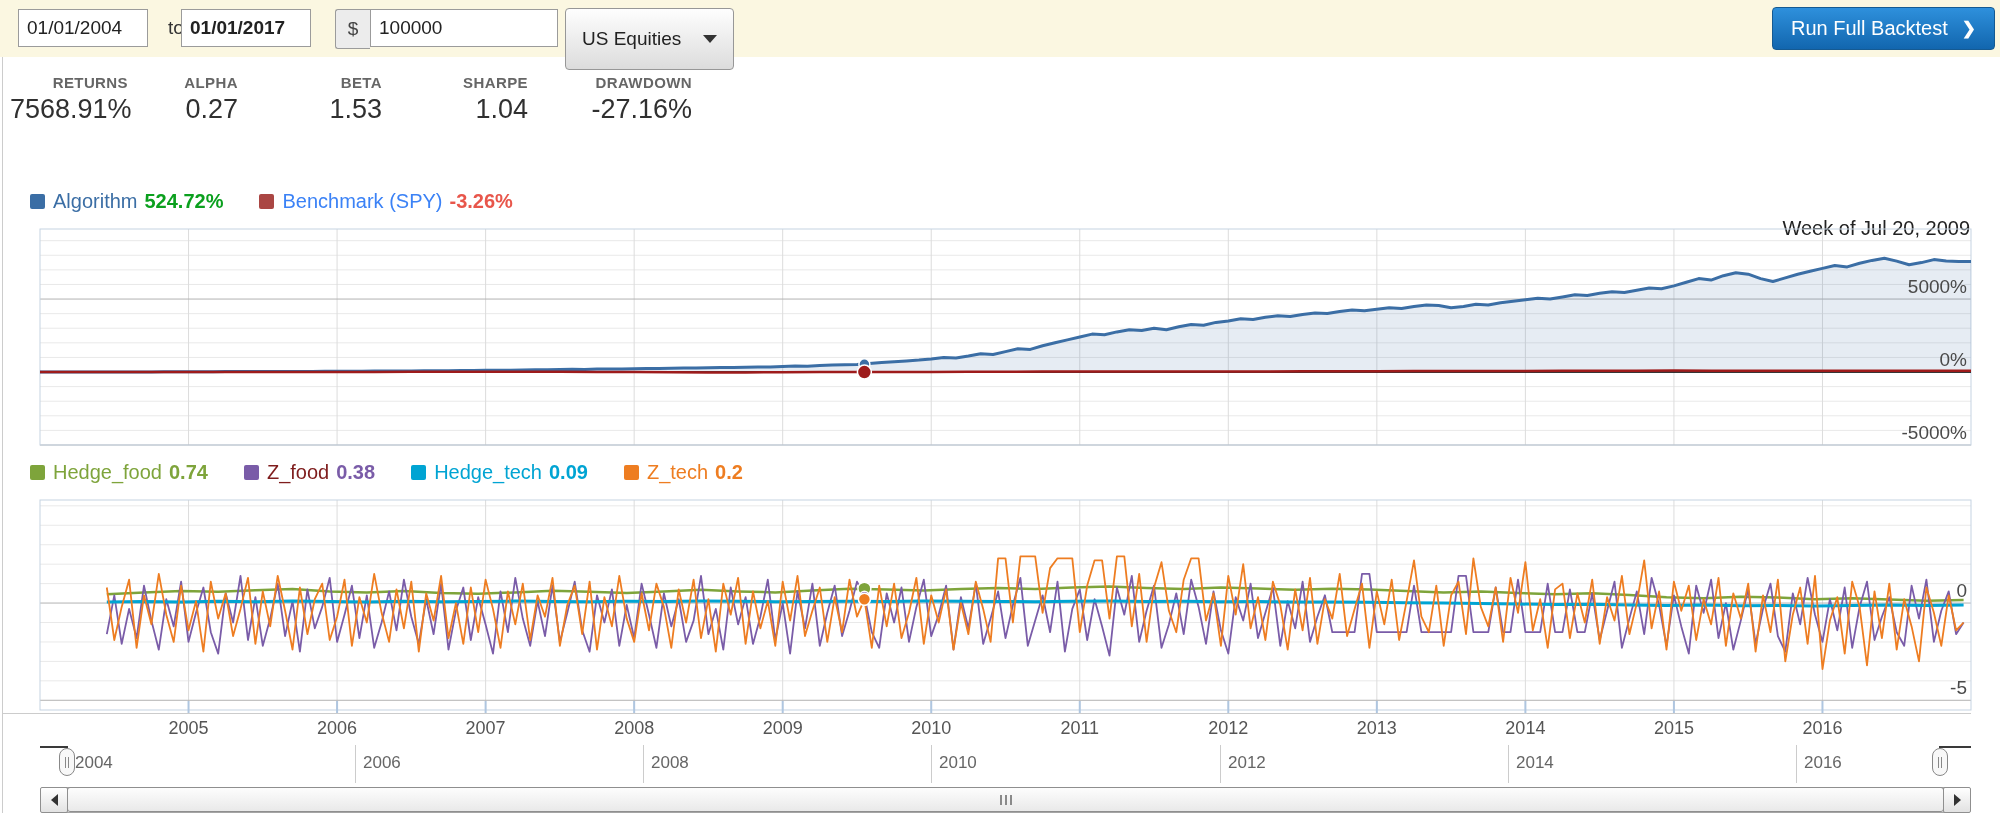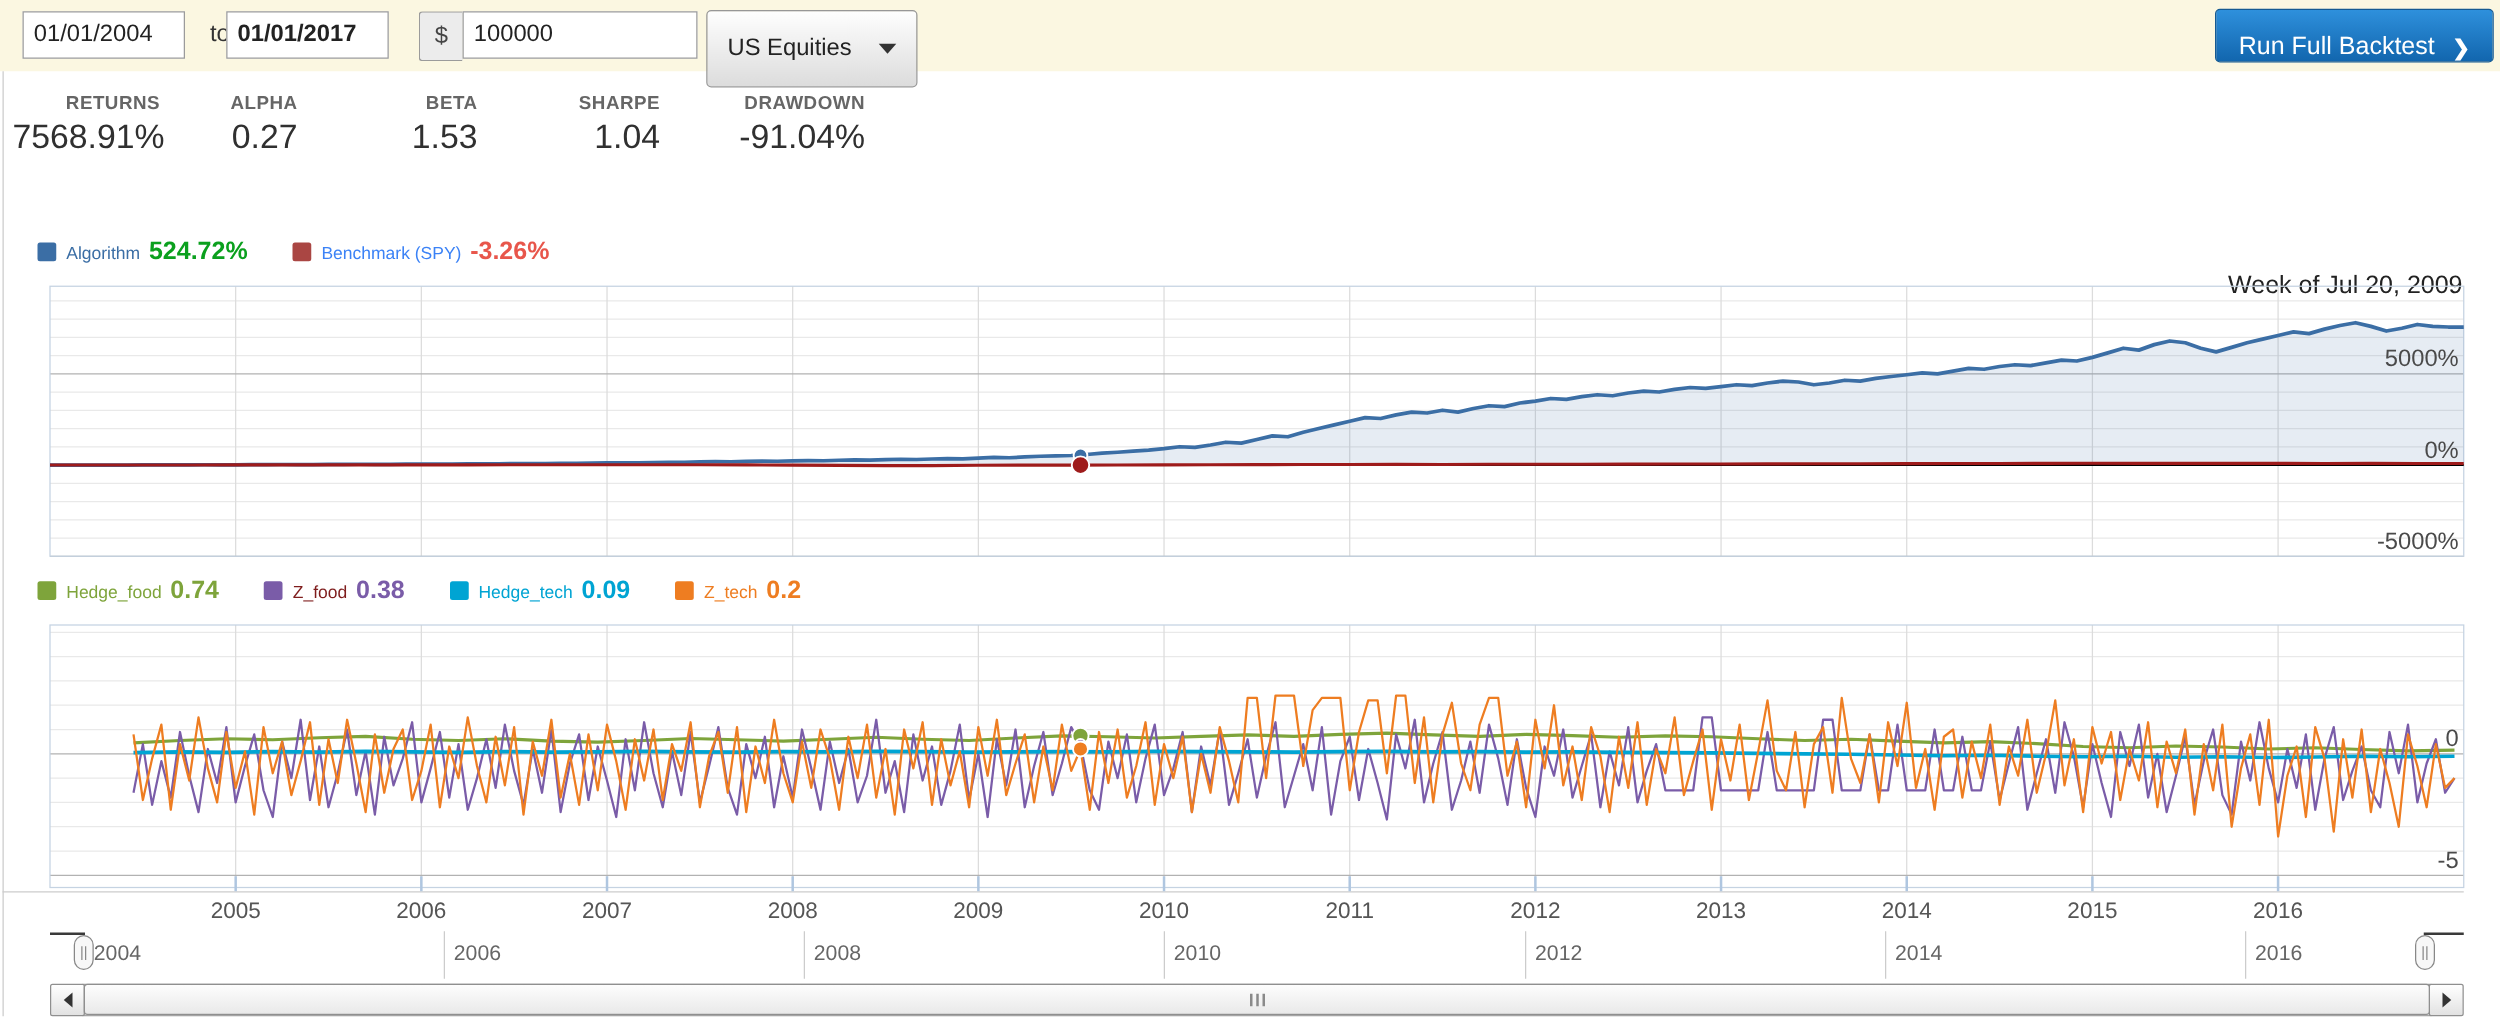--- a/index.html
+++ b/index.html
@@ -6,34 +6,34 @@
   body{width:2000px;height:819px;position:relative;font-family:"Liberation Sans",sans-serif;overflow:hidden;}
   .abs{position:absolute;}
 
   
   .topbar{left:0;top:0;width:2000px;height:57px;background:#FBF7E1;}
   .tb-input{position:absolute;top:9px;height:36px;border:1px solid #9b9b9b;background:#fff;font-family:"Liberation Sans",sans-serif;font-size:19px;color:#222;padding:0 8px;box-sizing:content-box;}
   .tb-to{position:absolute;top:17px;font-size:19px;color:#333;}
   .addon{position:absolute;top:9px;height:38px;width:34px;background:#ececec;border:1px solid #9b9b9b;border-right:none;display:flex;align-items:center;justify-content:center;font-size:19px;color:#444;border-radius:3px 0 0 3px;}
   .dropdown{position:absolute;top:8px;height:40px;display:flex;align-items:center;padding:10px 16px;background:linear-gradient(#fefefe,#dcdcdc);border:1px solid #979797;border-radius:4px;font-size:19px;color:#222;cursor:pointer;}
   .caret{width:0;height:0;border-left:7px solid transparent;border-right:7px solid transparent;border-top:8px solid #333;margin-left:22px;}
-  .runbtn{position:absolute;top:7px;right:5px;height:41px;display:flex;align-items:flex-end;padding:0 18px;background:linear-gradient(#2E90DC,#1266AE);border:1px solid #155A92;border-radius:4px;color:#fff;font-size:20px;cursor:pointer;}
+  .runbtn{position:absolute;top:7px;right:5px;height:41px;display:flex;align-items:center;padding:0 18px;background:linear-gradient(#2E90DC,#1266AE);border:1px solid #155A92;border-radius:4px;color:#fff;font-size:20px;cursor:pointer;}
   .runbtn .chev{margin-left:14px;font-size:17px;font-weight:bold;}
 
   
   .stats{left:10px;top:74px;display:flex;}
   .stat{text-align:right;}
   .stat .lb{font-size:15px;font-weight:bold;color:#666;letter-spacing:.4px;}
   .stat .vl{font-size:27px;color:#303030;margin-top:3px;white-space:nowrap;}
 
   
   .legend{display:flex;align-items:center;}
   .li{display:flex;align-items:center;margin-right:36px;cursor:pointer;}
   .sw{width:15px;height:15px;border-radius:2px;margin-right:8px;}
-  .ln{font-size:14px;}
+  .ln{font-size:20px;}
   .lv{font-size:20px;font-weight:bold;margin-left:7px;}
   .weeklabel{top:192px;right:30px;font-size:20px;color:#222;margin-top:25px;}
 
   svg.chartsvg{left:0;top:0;}
 
   
   .nav-tick{position:absolute;top:745px;width:1px;height:38px;background:#ccc;}
   .nav-year{position:absolute;top:753px;font-size:17px;color:#666;}
   .nav-outline{position:absolute;top:746px;height:2px;background:#3a3a3a;}
   .nav-handle{position:absolute;top:748px;width:14px;height:26px;background:#f8f8f8;border:1px solid #888;border-radius:8px;display:flex;align-items:center;justify-content:center;gap:2px;cursor:ew-resize;}
@@ -82,21 +82,21 @@
   <div class="stat" style="width:144px;">
     <div class="lb">BETA</div>
     <div class="vl">1.53</div>
   </div>
   <div class="stat" style="width:146px;">
     <div class="lb">SHARPE</div>
     <div class="vl">1.04</div>
   </div>
   <div class="stat" style="width:164px;">
     <div class="lb">DRAWDOWN</div>
-    <div class="vl">-91.04%</div>
+    <div class="vl">-27.16%</div>
   </div>
 </div>
 
 <div class="abs legend" style="left:30px;top:190px;">
   <span class="li">
     <span class="sw" style="background-color: rgb(59, 110, 165);"></span>
     <span class="ln" style="color: rgb(59, 110, 165);">Algorithm</span>
     <span class="lv" style="color: rgb(11, 160, 30);">524.72%</span>
   </span>
   <span class="li">

